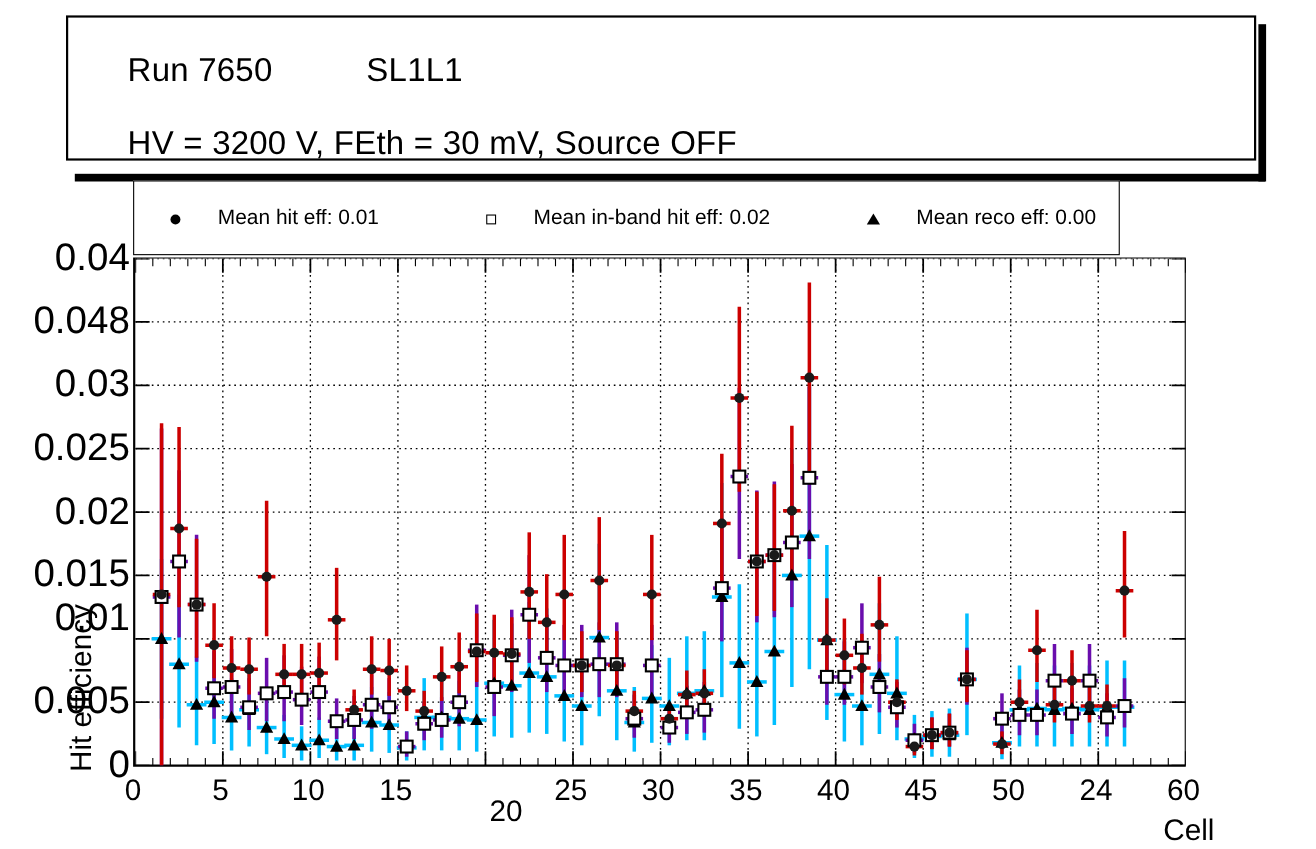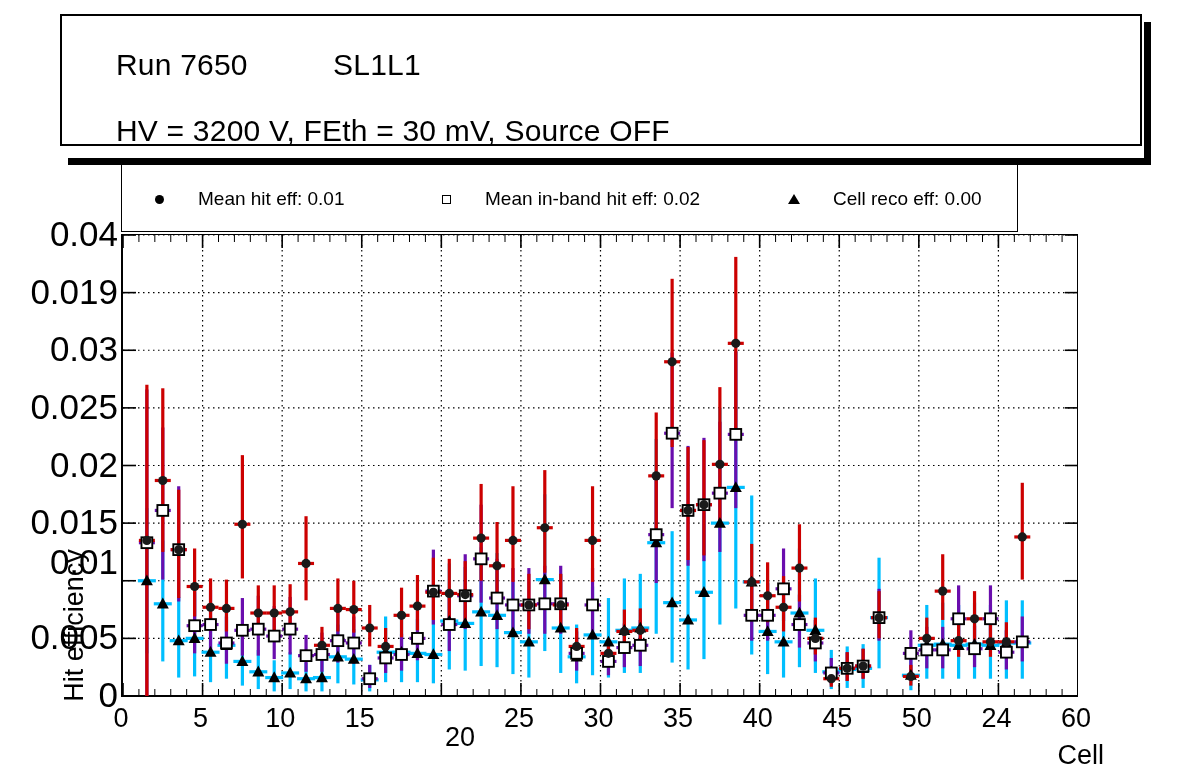--- a/index.html
+++ b/index.html
@@ -66,33 +66,33 @@
     <div class="legend-entry" style="left:297px;">
       <span class="lmark">
           <i class="lm-square"></i>
         </span>
       <span class="ltext">Mean in-band hit eff: 0.02</span>
     </div>
     <div class="legend-entry" style="left:645px;">
       <span class="lmark">
           <i class="lm-tri"></i>
         </span>
-      <span class="ltext">Cell reco eff: 0.00</span>
+      <span class="ltext">Mean reco eff: 0.00</span>
     </div>
   </div>
 
   <div class="ytick-col" id="ytick-col">
       <div class="ytick" style="top: 461px;">0</div>
       <div class="ytick" style="top: 403.375px;">0.005</div>
       <div class="ytick" style="top: 328px; text-align: right;">0.01</div>
       <div class="ytick" style="top: 288.125px;">0.015</div>
       <div class="ytick" style="top: 230.5px;">0.02</div>
       <div class="ytick" style="top: 172.875px;">0.025</div>
       <div class="ytick" style="top: 115.25px;">0.03</div>
-      <div class="ytick" style="top: 57.625px;">0.019</div>
+      <div class="ytick" style="top: 57.625px;">0.048</div>
       <div class="ytick" style="top: 0px;">0.04</div>
     </div>
 
   <div class="xtick-row" id="xtick-row">
       <div class="xtick" style="left: 121px;">0</div>
       <div class="xtick" style="left: 200.583px;">5</div>
       <div class="xtick" style="left: 280.167px;">10</div>
       <div class="xtick" style="left: 359.75px;">15</div>
       <div class="xtick" style="left: 460px; margin-top: 19px;">20</div>
       <div class="xtick" style="left: 518.917px;">25</div>

